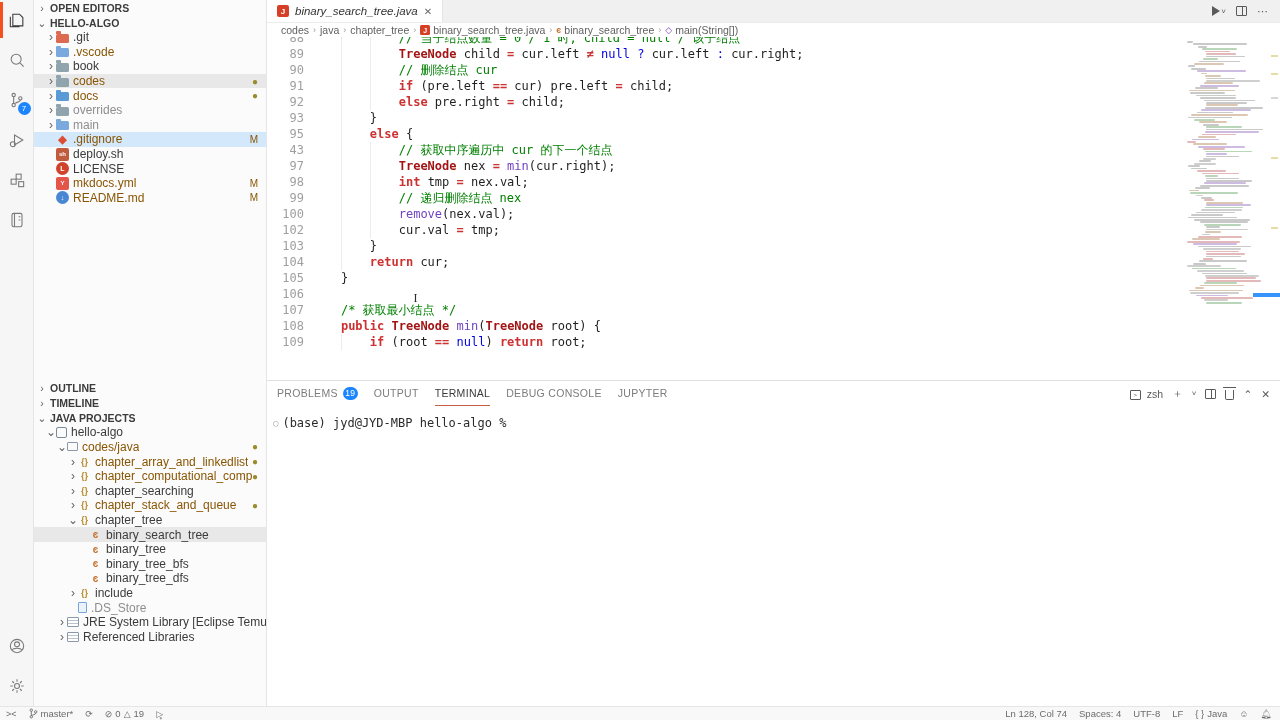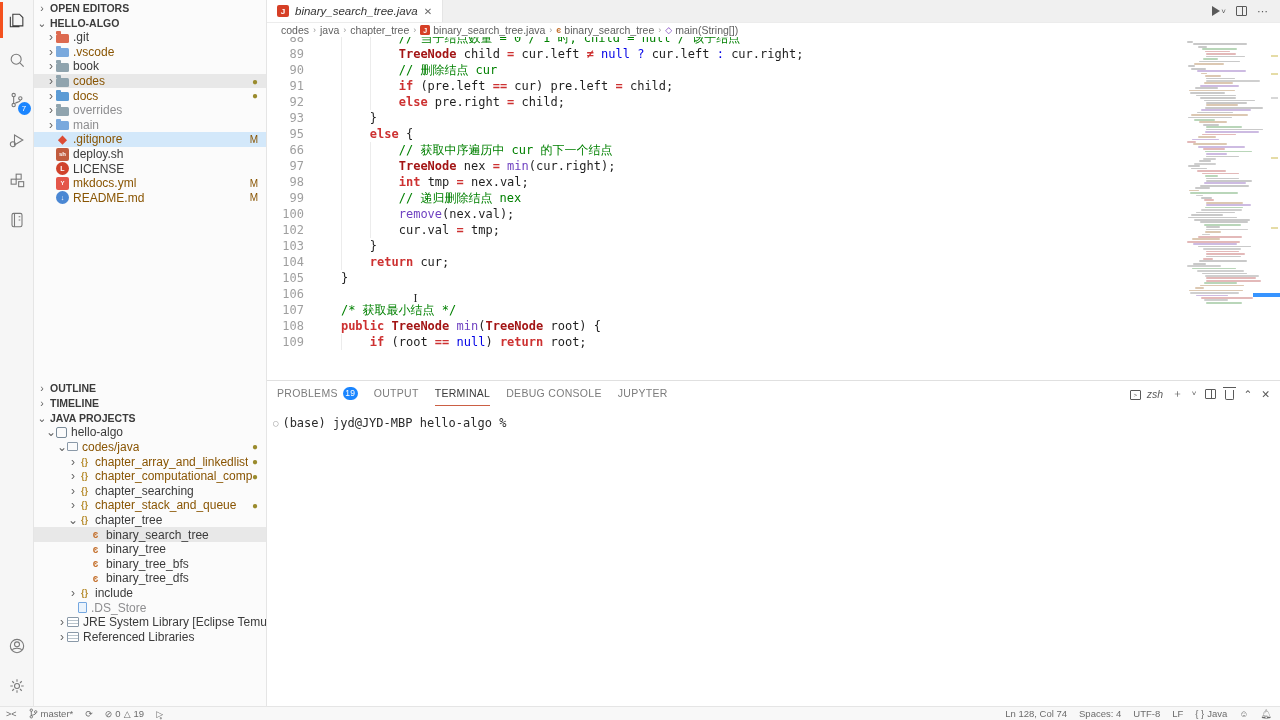--- a/index.html
+++ b/index.html
@@ -113,21 +113,21 @@
   
   .panel { height:326px; border-top:1px solid #e0e0e0; display:flex; flex-direction:column; background:#fff; }
   .panel-tabs { height:25px; display:flex; align-items:center; padding:0 10px; gap:16px; flex:none; }
   .ptab { font-size:10.5px; color:#7c7c7c; letter-spacing:.3px; height:100%; display:flex; align-items:center;
           gap:5px; cursor:pointer; border-bottom:1.5px solid transparent; }
   .ptab.active { color:#3b3b3b; border-bottom-color:#cb5f44; }
   .pbadge { background:var(--badge); color:#fff; border-radius:8px; font-size:8.5px; min-width:15px;
             height:13px; line-height:13px; text-align:center; padding:0 2px; }
   .panel-right { margin-left:auto; display:flex; align-items:center; gap:9px; color:#5a5a5a; font-size:10.5px; }
   .pr-ic { cursor:pointer; }
-  .shell-box { display:flex; align-items:flex-end; gap:6px;font-style:italic; }
+  .shell-box { display:flex; align-items:flex-end; gap:6px; }
   .shell-ic { width:11px; height:10px; border:1px solid #5a5a5a; border-radius:1px; font-size:6px;
               display:flex; align-items:center; justify-content:center; }
   .trash { width:9px; height:10px; border:1.2px solid #5a5a5a; border-top:none; border-radius:0 0 2px 2px; position:relative; margin-top:2px; }
   .trash::before { content:""; position:absolute; top:-3px; left:-3px; right:-3px; height:1.2px; background:#5a5a5a; }
   .terminal { flex:1; font-family:"DejaVu Sans Mono", monospace; font-size:12px; color:#2b2b2b;
               padding:10px 0 0 6px; display:flex; align-items:flex-start; gap:4px; }
   .term-circ { color:#a9a9a9; font-size:9px; line-height:15px; }
 
   
   .statusbar { height:14px; background:#f8f8f8; border-top:1px solid #e5e5e5; display:flex; align-items:center;
@@ -418,21 +418,21 @@
 
       <div class="code-wrap">
         <div class="code" id="code">
             <div class="cline partial"><div class="inner"><span class="gut">88</span><span class="lc"><span class="ig first">    </span><span class="ig">    </span><span class="ig">    </span><span class="tok-c">// 当子结点数量 = 0 / 1 时, child = null / 该子结点</span></span></div></div>
             <div class="cline"><div class="inner"><span class="gut">89</span><span class="lc"><span class="ig first">    </span><span class="ig">    </span><span class="ig">    </span><span class="tok-t">TreeNode</span><span class="tok-p"> child </span><span class="tok-k">=</span><span class="tok-p"> cur.left </span><span class="tok-k">≠</span><span class="tok-p"> </span><span class="tok-b">null</span><span class="tok-p"> </span><span class="tok-b">?</span><span class="tok-p"> cur.left </span><span class="tok-b">:</span><span class="tok-p"> cur.right;</span></span></div></div>
             <div class="cline"><div class="inner"><span class="gut">90</span><span class="lc"><span class="ig first">    </span><span class="ig">    </span><span class="ig">    </span><span class="tok-c">// 删除结点 cur</span></span></div></div>
             <div class="cline"><div class="inner"><span class="gut">91</span><span class="lc"><span class="ig first">    </span><span class="ig">    </span><span class="ig">    </span><span class="tok-k">if</span><span class="tok-p"> (pre.left </span><span class="tok-k">==</span><span class="tok-p"> cur) pre.left </span><span class="tok-k">=</span><span class="tok-p"> child;</span></span></div></div>
             <div class="cline"><div class="inner"><span class="gut">92</span><span class="lc"><span class="ig first">    </span><span class="ig">    </span><span class="ig">    </span><span class="tok-k">else</span><span class="tok-p"> pre.right </span><span class="tok-k">=</span><span class="tok-p"> child;</span></span></div></div>
             <div class="cline"><div class="inner"><span class="gut">93</span><span class="lc"><span class="ig first">    </span><span class="ig">    </span><span class="tok-p">}</span></span></div></div>
             <div class="cline"><div class="inner"><span class="gut">95</span><span class="lc"><span class="ig first">    </span><span class="ig">    </span><span class="tok-k">else</span><span class="tok-p"> {</span></span></div></div>
-            <div class="cline"><div class="inner"><span class="gut">66</span><span class="lc"><span class="ig first">    </span><span class="ig">    </span><span class="ig">    </span><span class="tok-c">// 获取中序遍历中 cur 的下一个结点</span></span></div></div>
+            <div class="cline"><div class="inner"><span class="gut">43</span><span class="lc"><span class="ig first">    </span><span class="ig">    </span><span class="ig">    </span><span class="tok-c">// 获取中序遍历中 cur 的下一个结点</span></span></div></div>
             <div class="cline"><div class="inner"><span class="gut">97</span><span class="lc"><span class="ig first">    </span><span class="ig">    </span><span class="ig">    </span><span class="tok-t">TreeNode</span><span class="tok-p"> nex </span><span class="tok-k">=</span><span class="tok-p"> </span><span class="tok-f">min</span><span class="tok-p">(cur.right);</span></span></div></div>
             <div class="cline"><div class="inner"><span class="gut">98</span><span class="lc"><span class="ig first">    </span><span class="ig">    </span><span class="ig">    </span><span class="tok-k">int</span><span class="tok-p"> tmp </span><span class="tok-k">=</span><span class="tok-p"> nex.val;</span></span></div></div>
             <div class="cline"><div class="inner"><span class="gut">99</span><span class="lc"><span class="ig first">    </span><span class="ig">    </span><span class="ig">    </span><span class="tok-c">// 递归删除结点 nex</span></span></div></div>
             <div class="cline"><div class="inner"><span class="gut">100</span><span class="lc"><span class="ig first">    </span><span class="ig">    </span><span class="ig">    </span><span class="tok-f">remove</span><span class="tok-p">(nex.val);</span></span></div></div>
             <div class="cline"><div class="inner"><span class="gut">102</span><span class="lc"><span class="ig first">    </span><span class="ig">    </span><span class="ig">    </span><span class="tok-p">cur.val </span><span class="tok-k">=</span><span class="tok-p"> tmp;</span></span></div></div>
             <div class="cline"><div class="inner"><span class="gut">103</span><span class="lc"><span class="ig first">    </span><span class="ig">    </span><span class="tok-p">}</span></span></div></div>
             <div class="cline"><div class="inner"><span class="gut">104</span><span class="lc"><span class="ig first">    </span><span class="ig">    </span><span class="tok-k">return</span><span class="tok-p"> cur;</span></span></div></div>
             <div class="cline"><div class="inner"><span class="gut">105</span><span class="lc"><span class="ig first">    </span><span class="tok-p">}</span></span></div></div>
             <div class="cline"><div class="inner"><span class="gut">106</span><span class="lc"></span></div></div>
             <div class="cline"><div class="inner"><span class="gut">107</span><span class="lc"><span class="ig first">    </span><span class="tok-c">/* 获取最小结点 */</span></span></div></div>

